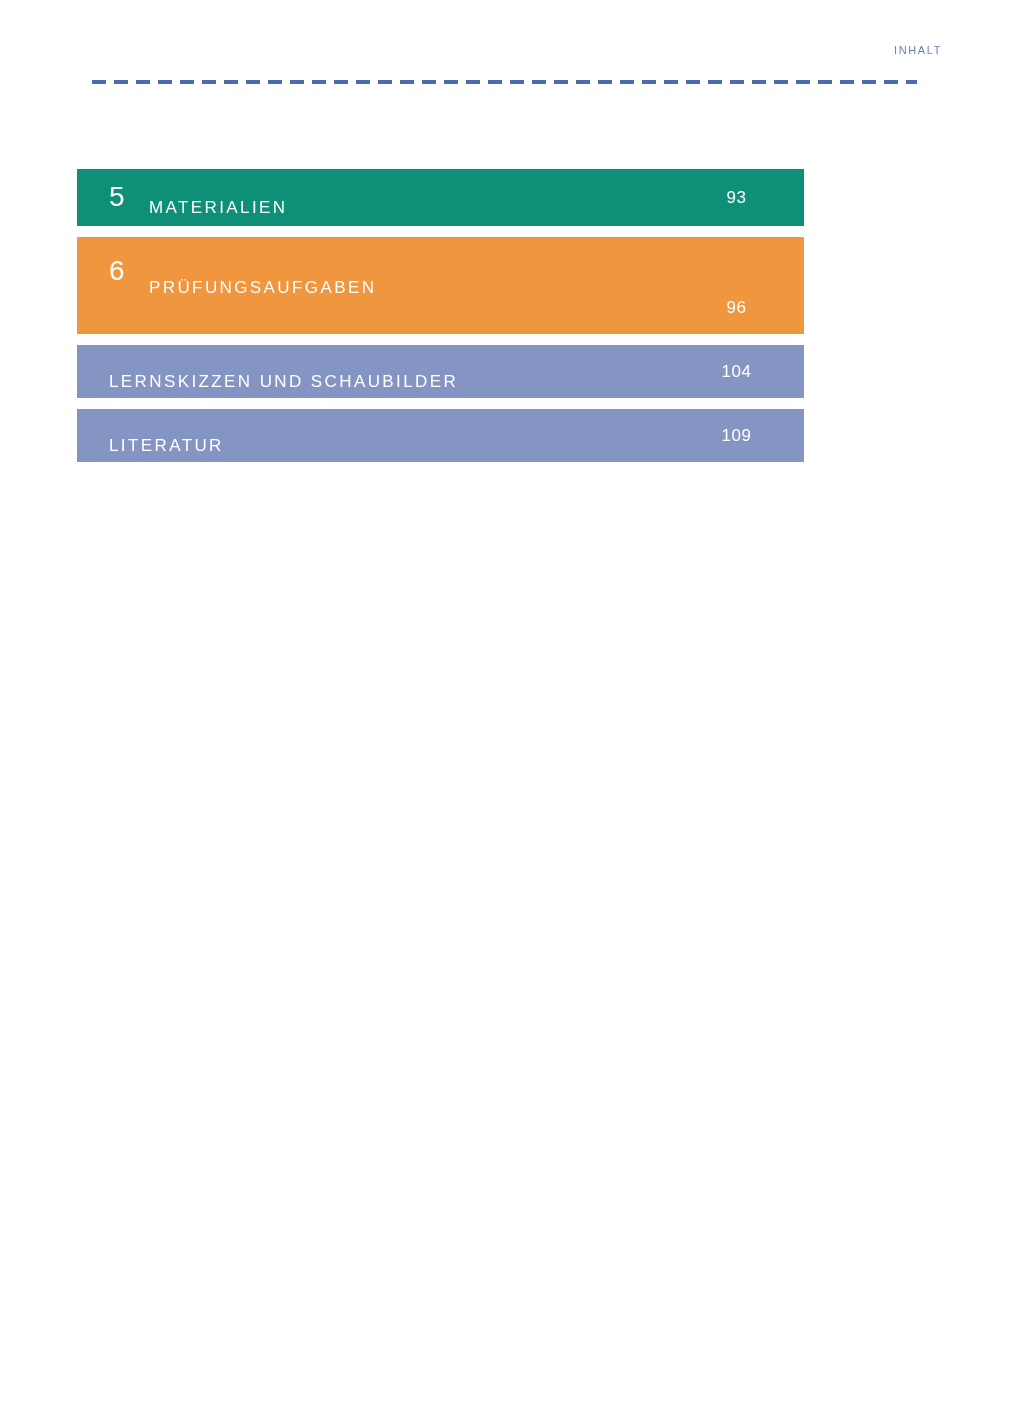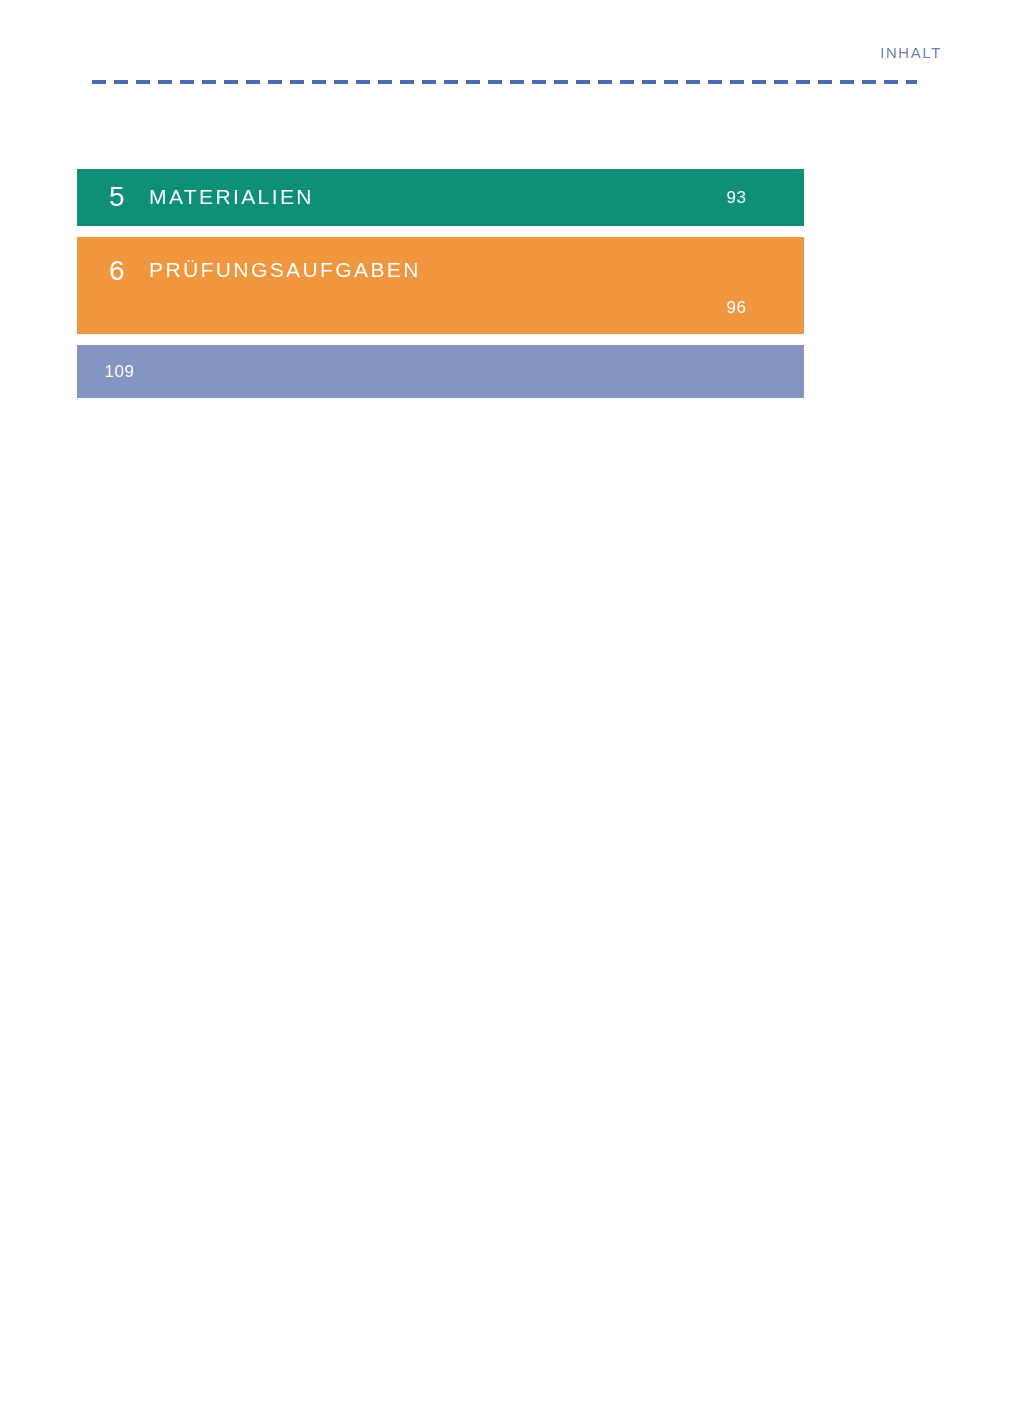--- a/index.html
+++ b/index.html
@@ -21,21 +21,21 @@
     top: 0;
     width: 1024px;
     height: 1418px;
   }
 
   
   .runhead {
     position: absolute;
     right: 82px;
     top: 44px;
-    font-size: 15px;
+    font-size: 11px;
     letter-spacing: 1.6px;
     color: #6b7fb4;
     font-weight: 400;
     text-align: right;
   }
 
   
   .dashed-rule {
     position: absolute;
     left: 92px;
@@ -74,24 +74,25 @@
     padding-left: 32px;
     box-sizing: border-box;
     font-size: 28px;
     font-weight: 400;
     letter-spacing: 0.5px;
     line-height: 1.1;
   }
 
   .toc-row .title {
     flex: 1 1 auto;
-    font-size: 21px;
+    font-size: 17px;
     letter-spacing: 2.4px;
     line-height: 1.45;
     font-weight: 400;
+    margin-top: 21px;
   }
 
   .toc-row .title .line2 {
     display: block;
   }
 
   .toc-row .page-no {
     flex: 0 0 auto;
     width: 110px;
     text-align: center;
@@ -137,19 +138,28 @@
     </div>
 
     <div class="toc-row row-orange">
       <div class="num">6</div>
       <div class="title">
         <span>PRÜFUNGSAUFGABEN</span>
       </div>
       <div class="page-no">96</div>
     </div>
 
+    <div class="toc-row row-blue">
+      <div class="title">
+        <span>LERNSKIZZEN UND SCHAUBILDER</span>
+      </div>
+      <div class="page-no">104</div>
+    </div>
 
     <div class="toc-row row-blue">
+      <div class="title">
+        <span>LITERATUR</span>
+      </div>
       <div class="page-no">109</div>
     </div>
 
   </div>
 </div>
 
 </body></html>

